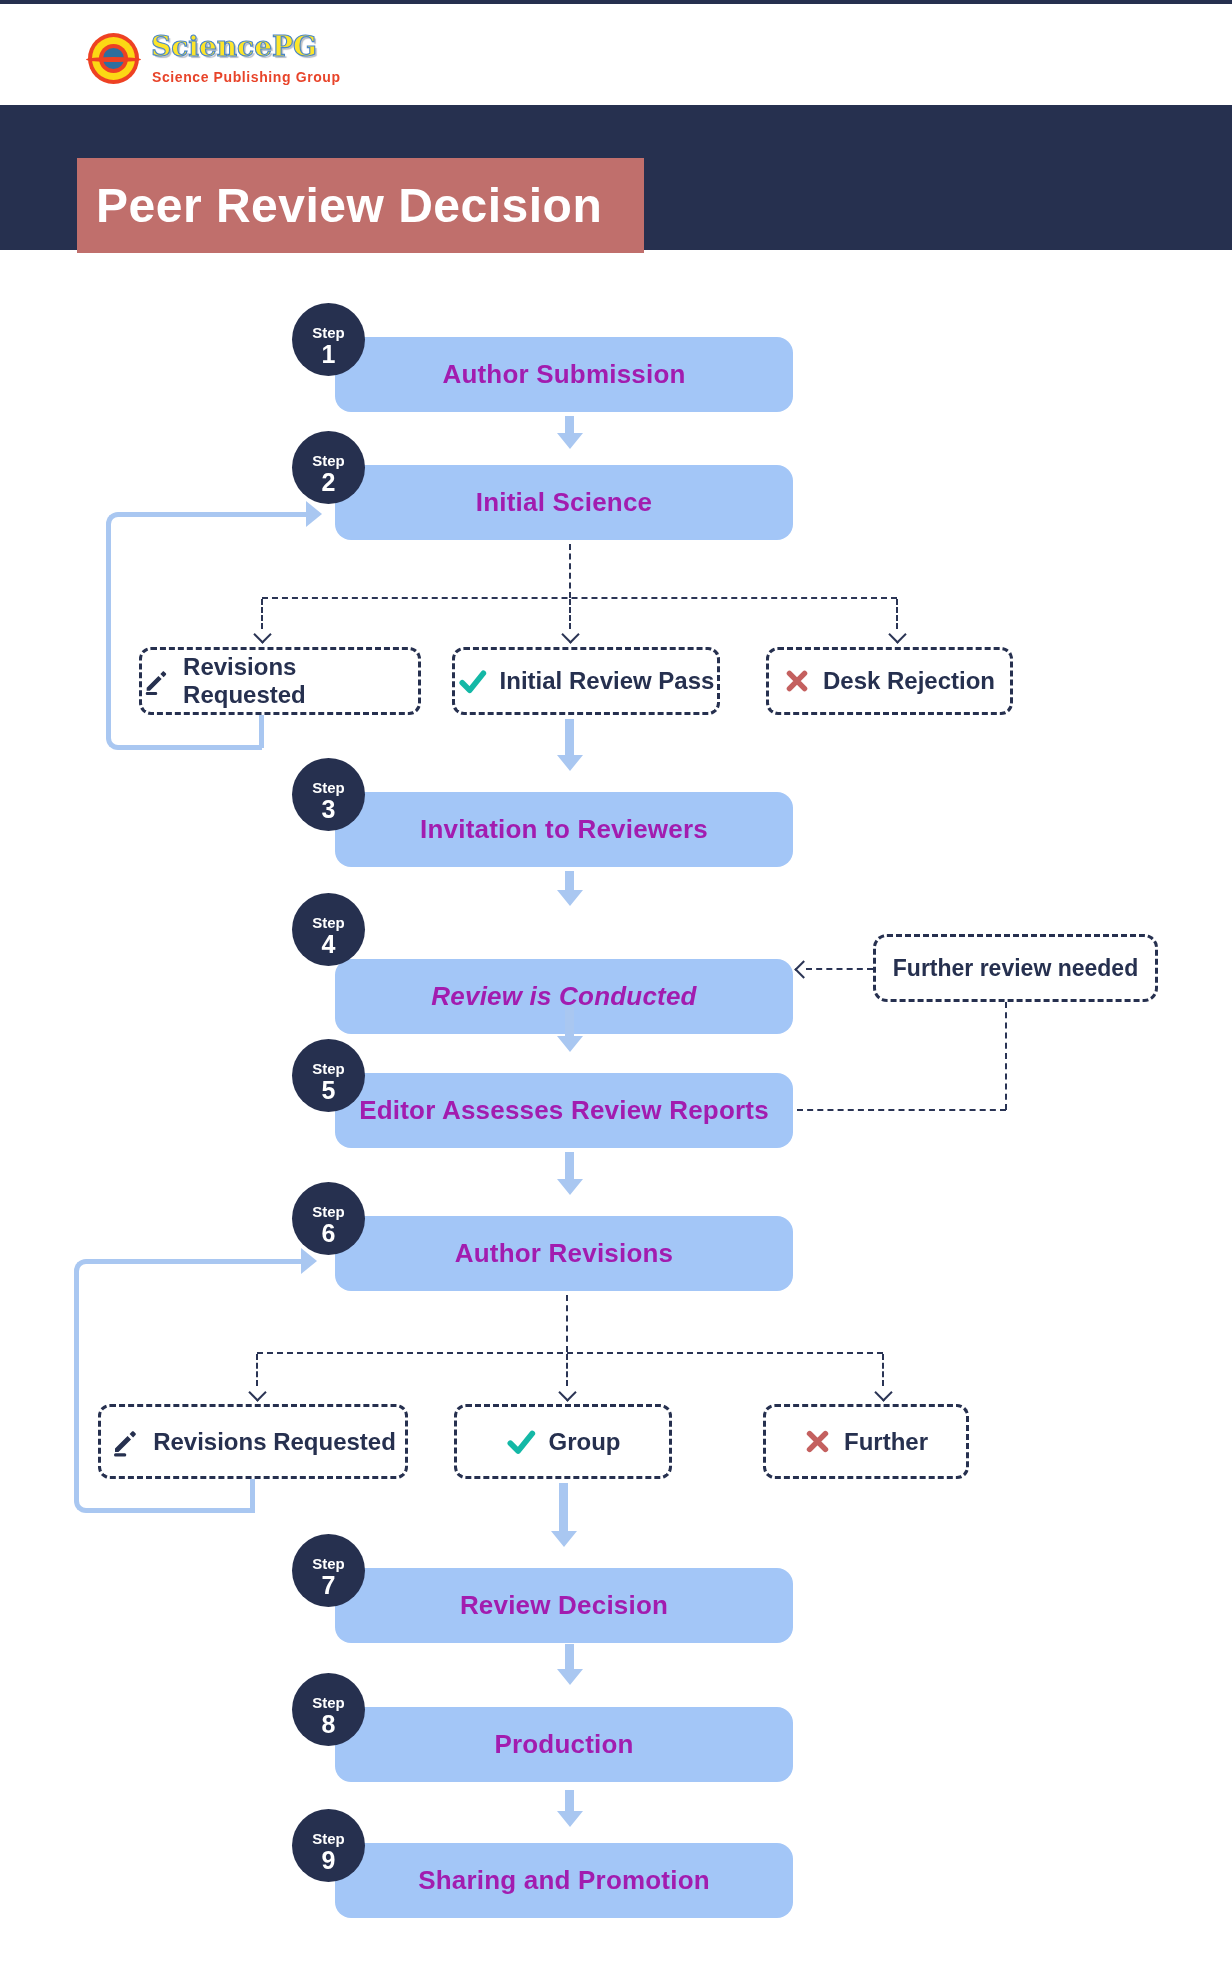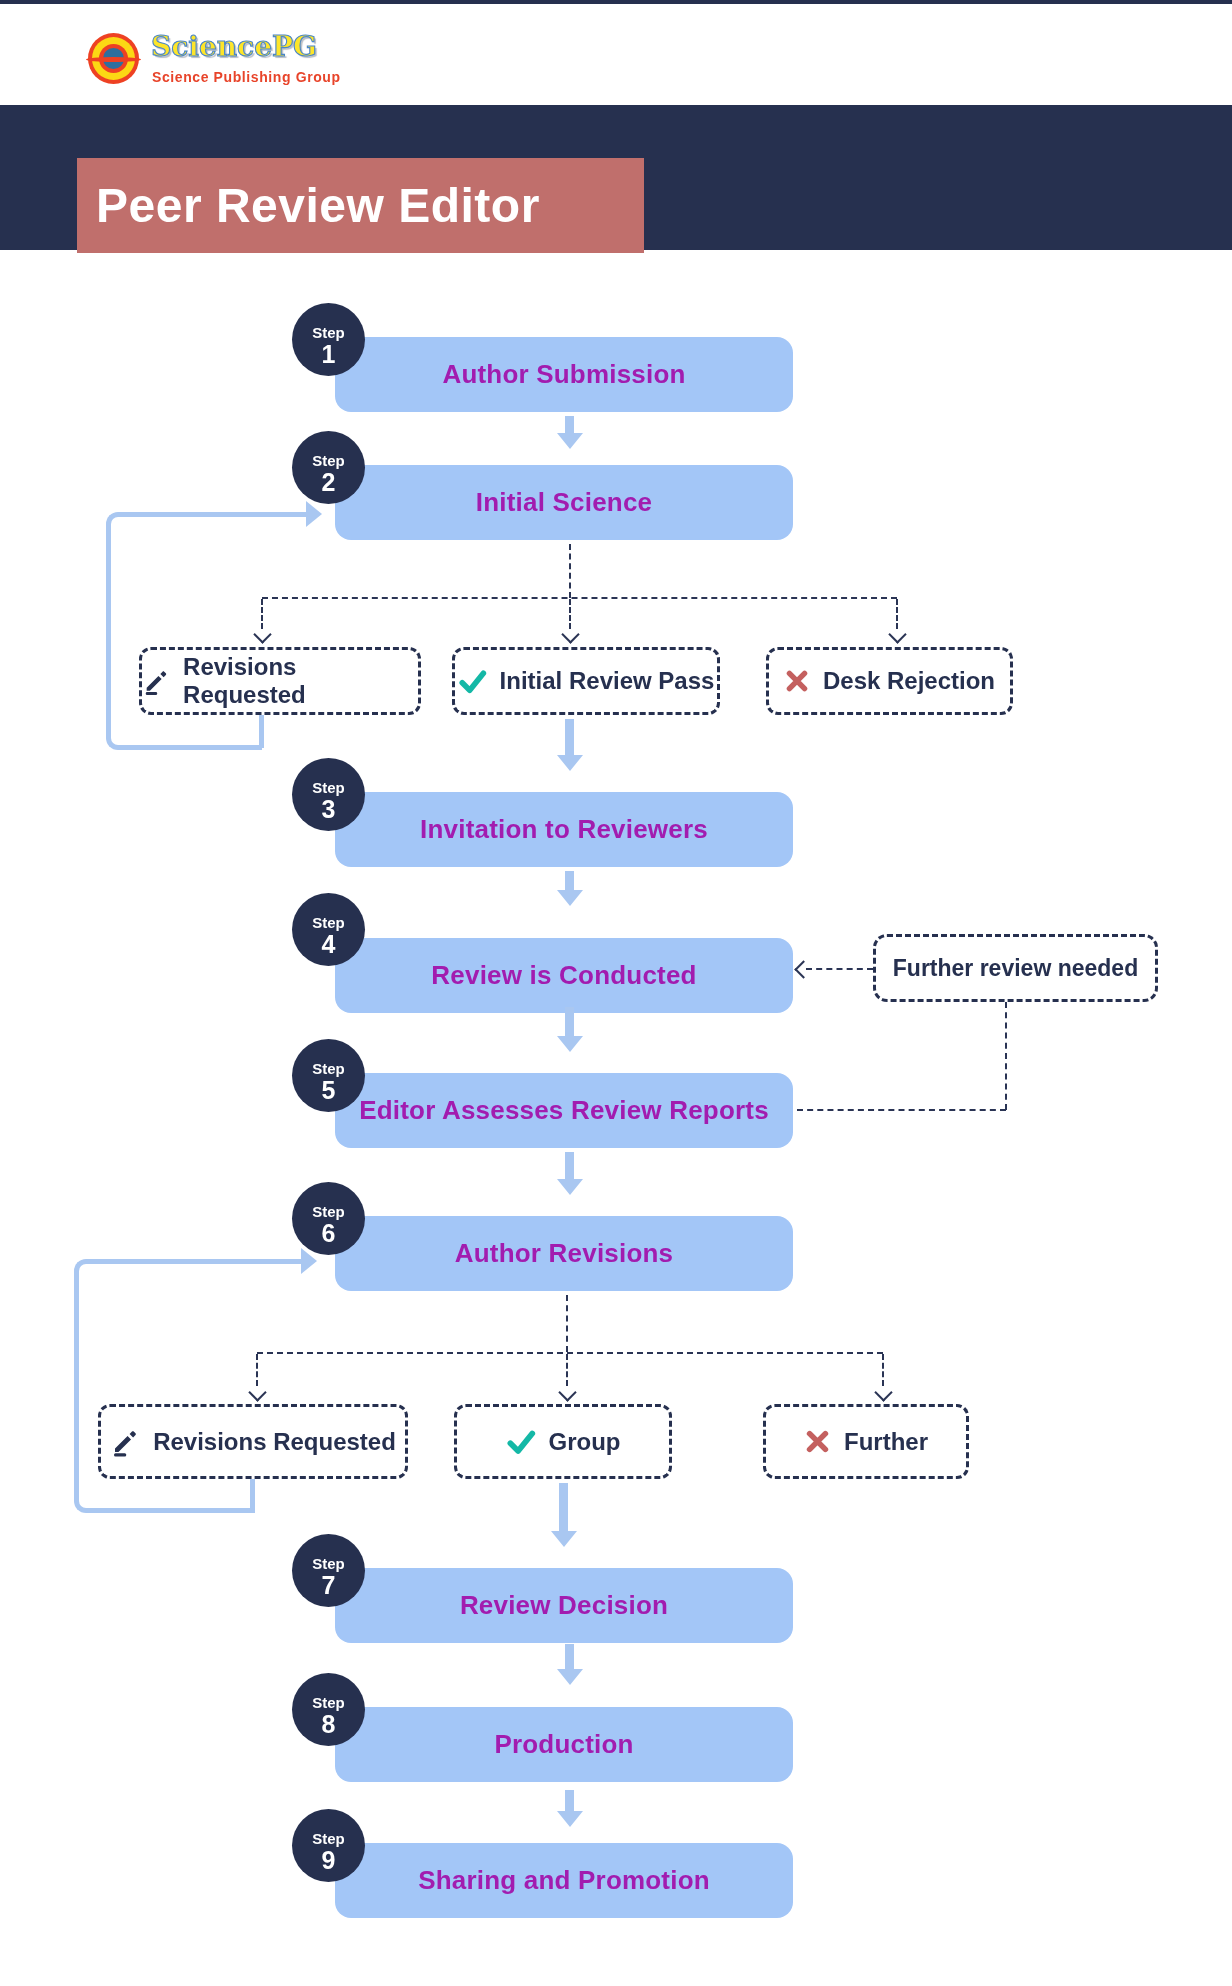--- a/index.html
+++ b/index.html
@@ -77,21 +77,21 @@
     <div class="lg-y"></div>
     <div class="lg-r"></div>
     <div class="lg-b"></div>
     <div class="lg-bar"></div>
   </div>
   <div class="lg-name">SciencePG</div>
   <div class="lg-tag">Science Publishing Group</div>
 </div>
 <div class="abs band"></div>
 <div class="abs titlebox">
-  <div class="t">Peer Review Editor</div>
+  <div class="t">Peer Review Decision</div>
 </div>
 
 <div class="abs badge" style="top:303px;">
     <span class="w">Step</span>
     <span class="n">1</span>
   </div>
 <div class="abs badge" style="top:431px;">
     <span class="w">Step</span>
     <span class="n">2</span>
   </div>
@@ -126,21 +126,21 @@
 
 <div class="abs stepbox" style="top:337px;">
     <span>Author Submission</span>
   </div>
 <div class="abs stepbox" style="top:465px;">
     <span>Initial Science</span>
   </div>
 <div class="abs stepbox" style="top:792px;">
     <span>Invitation to Reviewers</span>
   </div>
-<div class="abs stepbox" style="top:938px;">
+<div class="abs stepbox" style="top:959px;font-style:italic;">
     <span>Review is Conducted</span>
   </div>
 <div class="abs stepbox" style="top:1073px;">
     <span>Editor Assesses Review Reports</span>
   </div>
 <div class="abs stepbox" style="top:1216px;">
     <span>Author Revisions</span>
   </div>
 <div class="abs stepbox" style="top:1568px;">
     <span>Review Decision</span>

